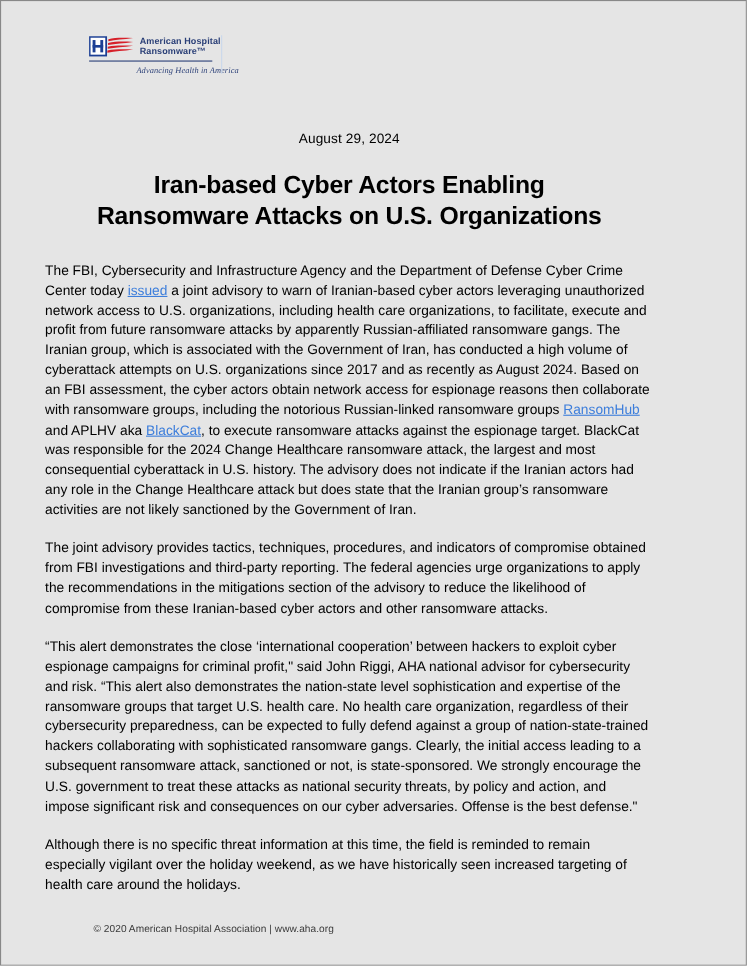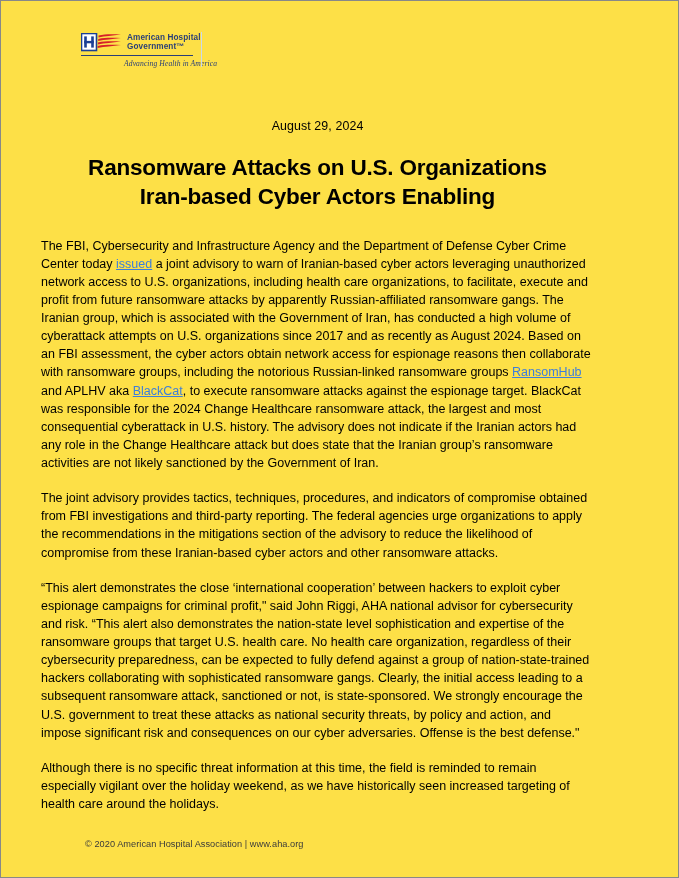--- a/index.html
+++ b/index.html
@@ -9,21 +9,21 @@
   }
   body {
     font-family: "Liberation Sans", sans-serif;
     -webkit-font-smoothing: antialiased;
   }
   .page {
     position: relative;
     width: 679px;
     height: 878px;
     box-sizing: border-box;
-    background: #fde047;
+    background: #e5e5e5;
     border: 1px solid #888888;
     overflow: hidden;
   }
 
   
   .header {
     display: flex;
     align-items: center;
     padding: 27px 0 0 0;
     height: 72px;
@@ -169,38 +169,38 @@
             <rect x="10.2" y="3.4" width="2.6" height="11.2" fill="#1c3f94"></rect>
             <rect x="3.2" y="7.9" width="9.6" height="2.4" fill="#1c3f94"></rect>
             <path d="M17.5 2.6 C24 1.0 31 1.2 40 1.6 C31 2.9 24 3.2 17.5 4.6 Z" fill="#d6202a"></path>
             <path d="M17.2 6.0 C24 4.6 31 4.7 40 5.1 C31 6.4 24 6.7 17.2 8.0 Z" fill="#d6202a"></path>
             <path d="M16.9 9.4 C24 8.1 31 8.2 40 8.6 C31 9.9 24 10.2 16.9 11.4 Z" fill="#d6202a"></path>
             <path d="M16.6 12.9 C24 11.6 31 11.7 40 12.1 C31 13.4 24 13.7 16.6 14.9 Z" fill="#d6202a"></path>
           </svg>
         </span>
         <span class="logo-wordmark">
           <span class="l1">American Hospital</span>
-          <span class="l2">Government™</span>
+          <span class="l2">Ransomware™</span>
         </span>
       </div>
       <div class="logo-rule"></div>
       <div class="logo-tagline">Advancing Health in America</div>
     </div>
 
     <div class="header-divider"></div>
 
   </div>
 
   <div class="doc">
 
     <div class="date">August 29, 2024</div>
 
     <h1 class="headline">
+      <span class="hl-line">Iran-based Cyber Actors Enabling</span>
       <span class="hl-line">Ransomware Attacks on U.S. Organizations</span>
-      <span class="hl-line">Iran-based Cyber Actors Enabling</span>
     </h1>
 
     <div class="body-copy">
 
       <p><span>The FBI, Cybersecurity and Infrastructure Agency and the Department of Defense Cyber Crime Center today </span><a class="doclink" href="#">issued</a><span> a joint advisory to warn of Iranian-based cyber actors leveraging unauthorized network access to U.S. organizations, including health care organizations, to facilitate, execute and profit from future ransomware attacks by apparently Russian-affiliated ransomware gangs. The Iranian group, which is associated with the Government of Iran, has conducted a high volume of cyberattack attempts on U.S. organizations since 2017 and as recently as August 2024. Based on an FBI assessment, the cyber actors obtain network access for espionage reasons then collaborate with ransomware groups, including the notorious Russian-linked ransomware groups </span><a class="doclink" href="#">RansomHub</a><span> and APLHV aka </span><a class="doclink" href="#">BlackCat</a><span>, to execute ransomware attacks against the espionage target. BlackCat was responsible for the 2024 Change Healthcare ransomware attack, the largest and most consequential cyberattack in U.S. history. The advisory does not indicate if the Iranian actors had any role in the Change Healthcare attack but does state that the Iranian group’s ransomware activities are not likely sanctioned by the Government of Iran.</span></p>
 
       <p>The joint advisory provides tactics, techniques, procedures, and indicators of compromise obtained from FBI investigations and third-party reporting. The federal agencies urge organizations to apply the recommendations in the mitigations section of the advisory to reduce the likelihood of compromise from these Iranian-based cyber actors and other ransomware attacks.</p>
 
       <p>“This alert demonstrates the close ‘international cooperation’ between hackers to exploit cyber espionage campaigns for criminal profit," said John Riggi, AHA national advisor for cybersecurity and risk. “This alert also demonstrates the nation-state level sophistication and expertise of the ransomware groups that target U.S. health care. No health care organization, regardless of their cybersecurity preparedness, can be expected to fully defend against a group of nation-state-trained hackers collaborating with sophisticated ransomware gangs. Clearly, the initial access leading to a subsequent ransomware attack, sanctioned or not, is state-sponsored. We strongly encourage the U.S. government to treat these attacks as national security threats, by policy and action, and impose significant risk and consequences on our cyber adversaries. Offense is the best defense."</p>
 

